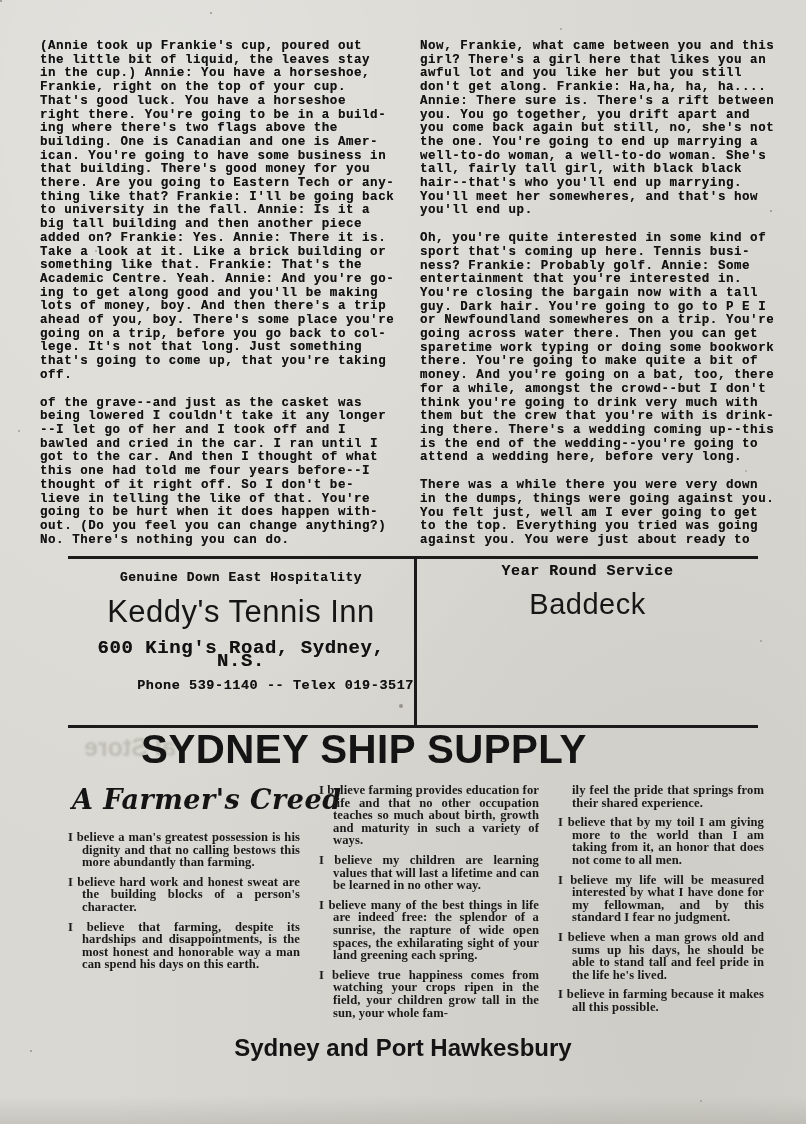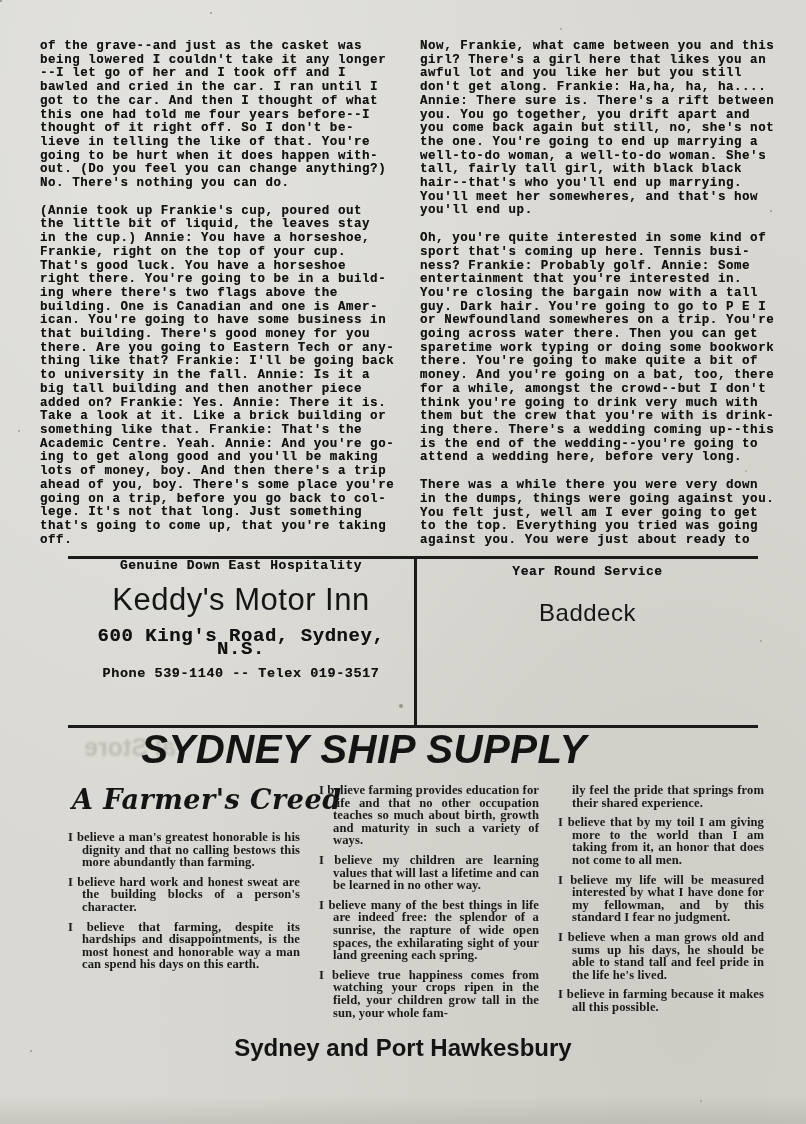--- a/index.html
+++ b/index.html
@@ -36,49 +36,48 @@
   
   .ads {
     position: absolute;
     left: 68px; top: 556px;
     width: 690px; height: 166px;
     border-top: 3px solid #1b1b1b;
     border-bottom: 3px solid #1b1b1b;
     display: flex;
   }
   .ad { box-sizing: border-box; text-align: center; }
-  .ad.keddys { width: 349px; border-right: 3px solid #1b1b1b; }
+  .ad.keddys { width: 349px; border-right: 3px solid #1b1b1b; padding-top: 12px; }
   .ad.campbells { flex: 1; padding-top: 6px; }
   .ad .tw-line { margin: 0; }
   .ad-name {
     font-family: "Liberation Sans", sans-serif;
     font-weight: normal;
     font-size: 31px;
     letter-spacing: 0.5px;
     color: #151515;
     margin: 0;
   }
   .keddys .tagline { font-size: 13px; }
   .keddys .ad-name { margin: 9px 0 12px 0; }
   .keddys .address { font-size: 19px; margin-bottom: 10px; }
-  .keddys .phone   { font-size: 13.5px; }
-  .campbells .tagline1 { font-size: 13px; margin-bottom: 20px; }
+  .keddys .phone   { font-size: 13.5px; text-align: right; }
+  .campbells .tagline1 { font-size: 15px; margin-bottom: 9px; }
   .campbells .tagline2 { font-size: 13px; }
   .campbells .ad-name  { margin: 8px 0 10px 0; }
   .campbells .location {
     font-family: "Liberation Sans", sans-serif;
-    font-size: 24px; letter-spacing: 0.5px; margin: 0;
+    font-size: 29px; letter-spacing: 0.5px; margin: 0;
   }
 
   
   .sss-banner {
     position: absolute;
     top: 726px; left: 0; width: 728px;
     text-align: center;
-    font-style: italic;
   }
   .sss-banner h1 {
     margin: 0;
     font-family: "Liberation Sans", sans-serif;
     font-weight: bold;
     font-size: 41px;
     letter-spacing: 0.5px;
     transform: scaleX(0.98);
     color: #141414;
   }
@@ -160,31 +159,20 @@
   }
 </style>
 </head>
 <body>
 
 <div class="page">
 
   <div class="speck"></div>
 
   <div class="article-col left tw">
-    <p>of the grave--and just as the casket was
-being lowered I couldn't take it any longer
---I let go of her and I took off and I
-bawled and cried in the car. I ran until I
-got to the car. And then I thought of what
-this one had told me four years before--I
-thought of it right off. So I don't be-
-lieve in telling the like of that. You're
-going to be hurt when it does happen with-
-out. (Do you feel you can change anything?)
-No. There's nothing you can do.</p>
     <p>(Annie took up Frankie's cup, poured out
 the little bit of liquid, the leaves stay
 in the cup.) Annie: You have a horseshoe,
 Frankie, right on the top of your cup.
 That's good luck. You have a horseshoe
 right there. You're going to be in a build-
 ing where there's two flags above the
 building. One is Canadian and one is Amer-
 ican. You're going to have some business in
 that building. There's good money for you
@@ -196,20 +184,31 @@
 Take a look at it. Like a brick building or
 something like that. Frankie: That's the
 Academic Centre. Yeah. Annie: And you're go-
 ing to get along good and you'll be making
 lots of money, boy. And then there's a trip
 ahead of you, boy. There's some place you're
 going on a trip, before you go back to col-
 lege. It's not that long. Just something
 that's going to come up, that you're taking
 off.</p>
+    <p>of the grave--and just as the casket was
+being lowered I couldn't take it any longer
+--I let go of her and I took off and I
+bawled and cried in the car. I ran until I
+got to the car. And then I thought of what
+this one had told me four years before--I
+thought of it right off. So I don't be-
+lieve in telling the like of that. You're
+going to be hurt when it does happen with-
+out. (Do you feel you can change anything?)
+No. There's nothing you can do.</p>
   </div>
 
   <div class="article-col right tw">
     <p>Now, Frankie, what came between you and this
 girl? There's a girl here that likes you an
 awful lot and you like her but you still
 don't get along. Frankie: Ha,ha, ha, ha....
 Annie: There sure is. There's a rift between
 you. You go together, you drift apart and
 you come back again but still, no, she's not
@@ -239,40 +238,40 @@
     <p>There was a while there you were very down
 in the dumps, things were going against you.
 You felt just, well am I ever going to get
 to the top. Everything you tried was going
 against you. You were just about ready to</p>
   </div>
 
   <div class="ads">
     <div class="ad keddys">
       <p class="tw tw-line tagline">Genuine Down East Hospitality</p>
-      <p class="ad-name">Keddy's Motor Inn</p>
+      <p class="ad-name">Keddy's Tennis Inn</p>
       <p class="tw tw-line address">600 King's Road, Sydney, N.S.</p>
       <p class="tw tw-line phone">Phone 539-1140 -- Telex 019-3517</p>
     </div>
     <div class="ad campbells">
       <p class="tw tw-line tagline1">Year Round Service</p>
       <p class="location">Baddeck</p>
     </div>
   </div>
 
   <div class="ghost">al Store</div>
 
   <div class="sss-banner">
     <h1>SYDNEY SHIP SUPPLY</h1>
   </div>
 
   <div class="creed">
     <div class="col">
       <h3 class="creed-title">A Farmer's Creed</h3>
-      <p>I believe a man's greatest honorable is his dignity and that no calling bestows this more abundantly than farming.</p>
+      <p>I believe a man's greatest possession is his dignity and that no calling bestows this more abundantly than farming.</p>
       <p>I believe hard work and honest sweat are the building blocks of a person's character.</p>
       <p>I believe that farming, despite its hardships and disappointments, is the most honest and honorable way a man can spend his days on this earth.</p>
     </div>
     <div class="col">
       <p>I believe farming provides education for life and that no other occupation teaches so much about birth, growth and maturity in such a variety of ways.</p>
       <p>I believe my children are learning values that will last a lifetime and can be learned in no other way.</p>
       <p>I believe many of the best things in life are indeed free: the splendor of a sunrise, the rapture of wide open spaces, the exhilarating sight of your land greening each spring.</p>
       <p>I believe true happiness comes from watching your crops ripen in the field, your children grow tall in the sun, your whole fam-</p>
     </div>
     <div class="col">

